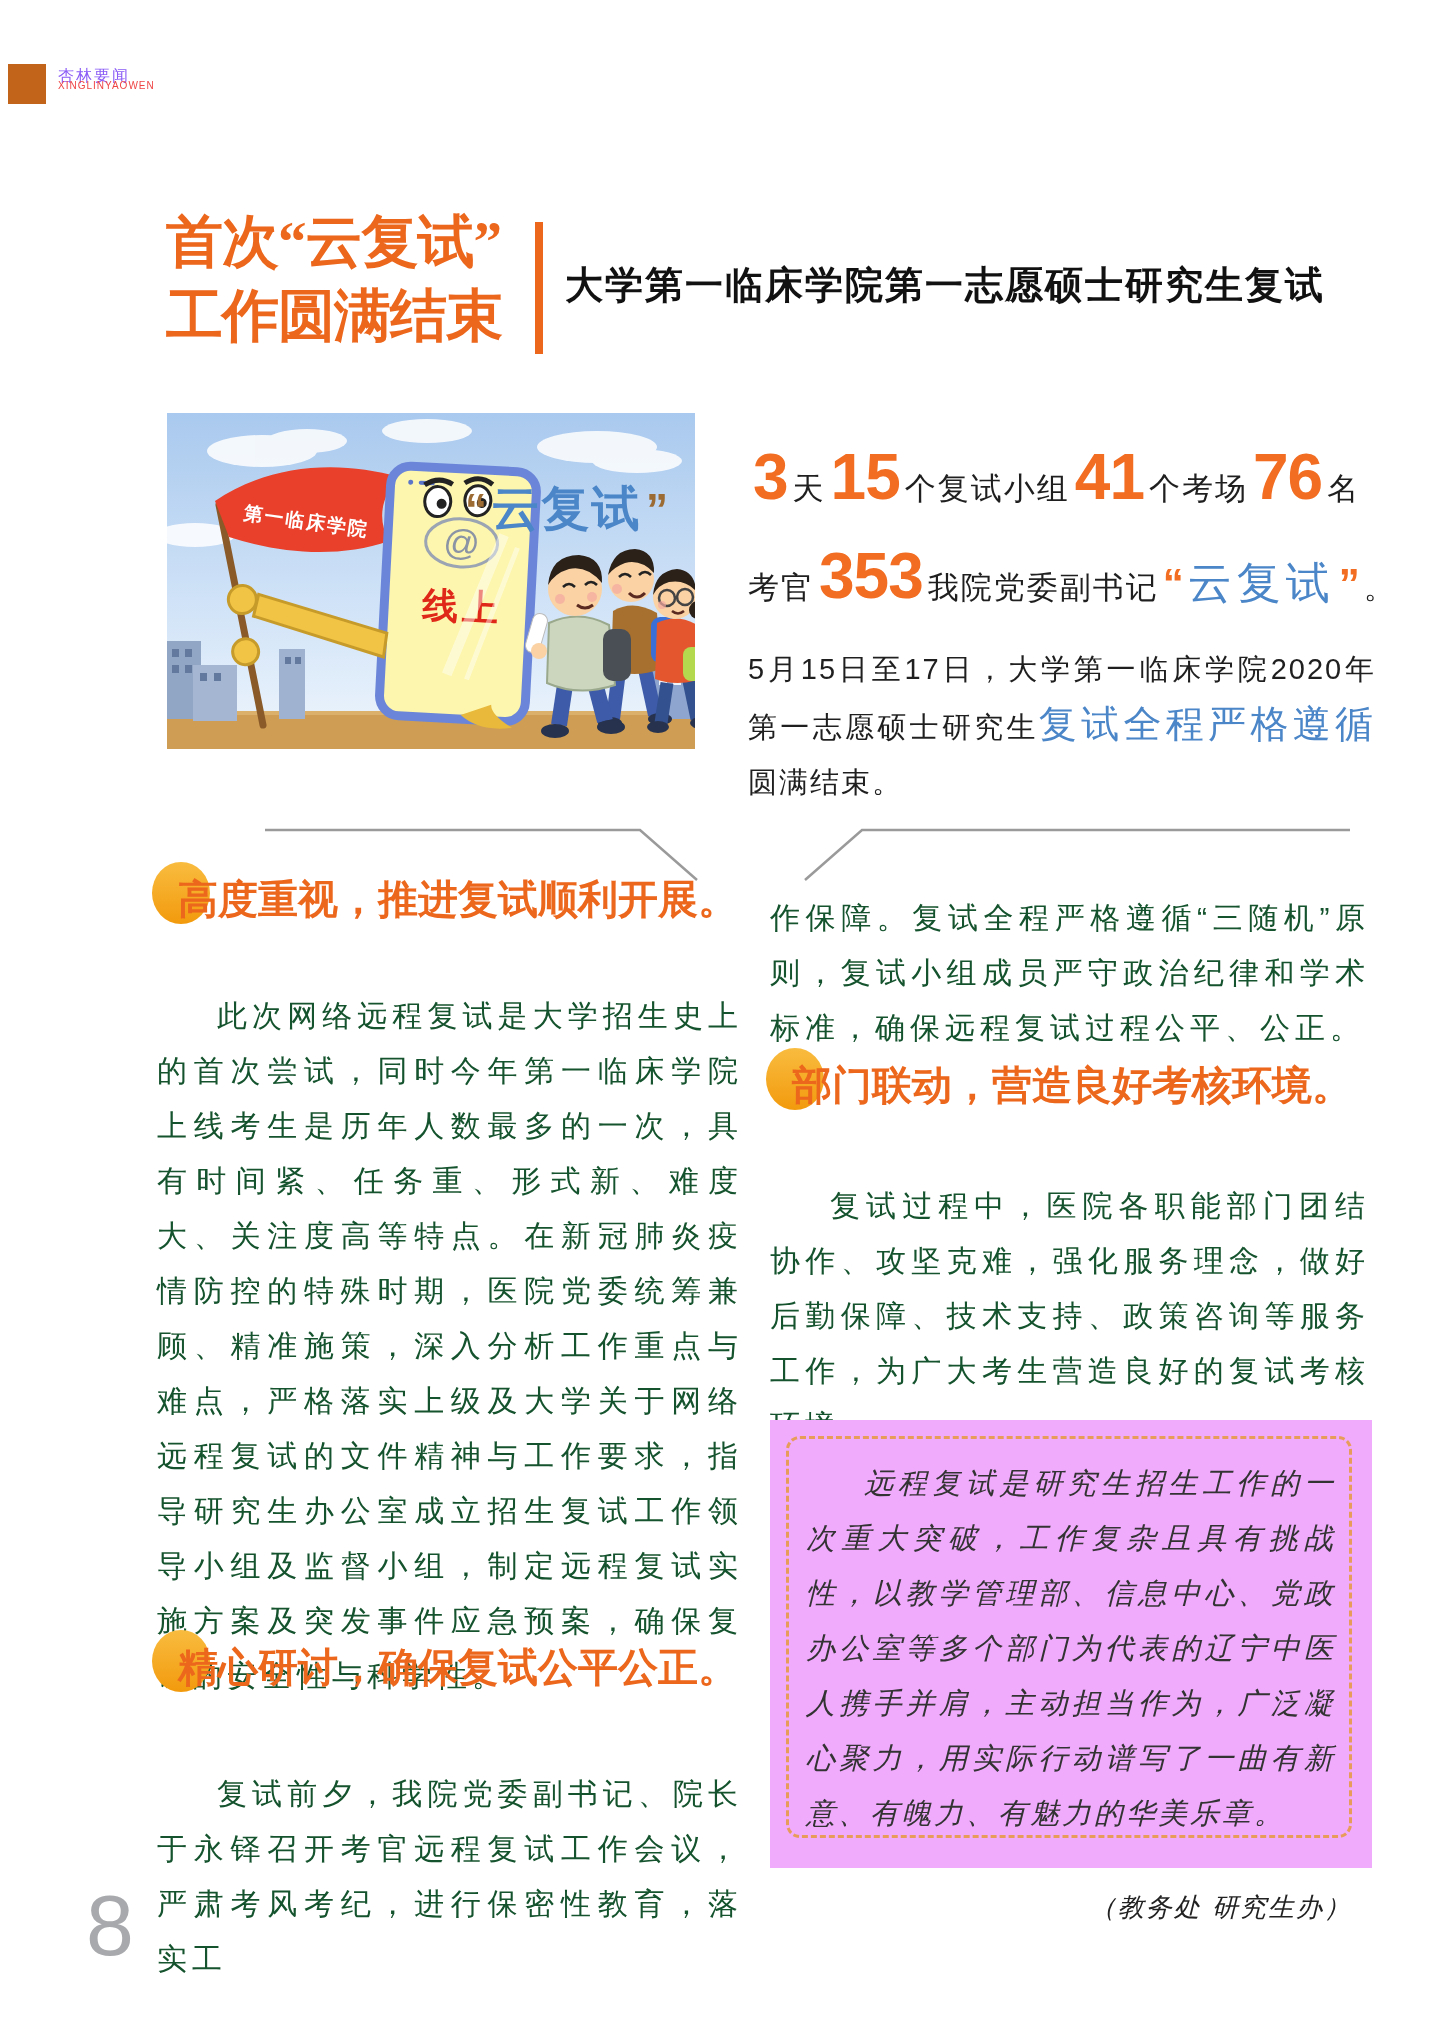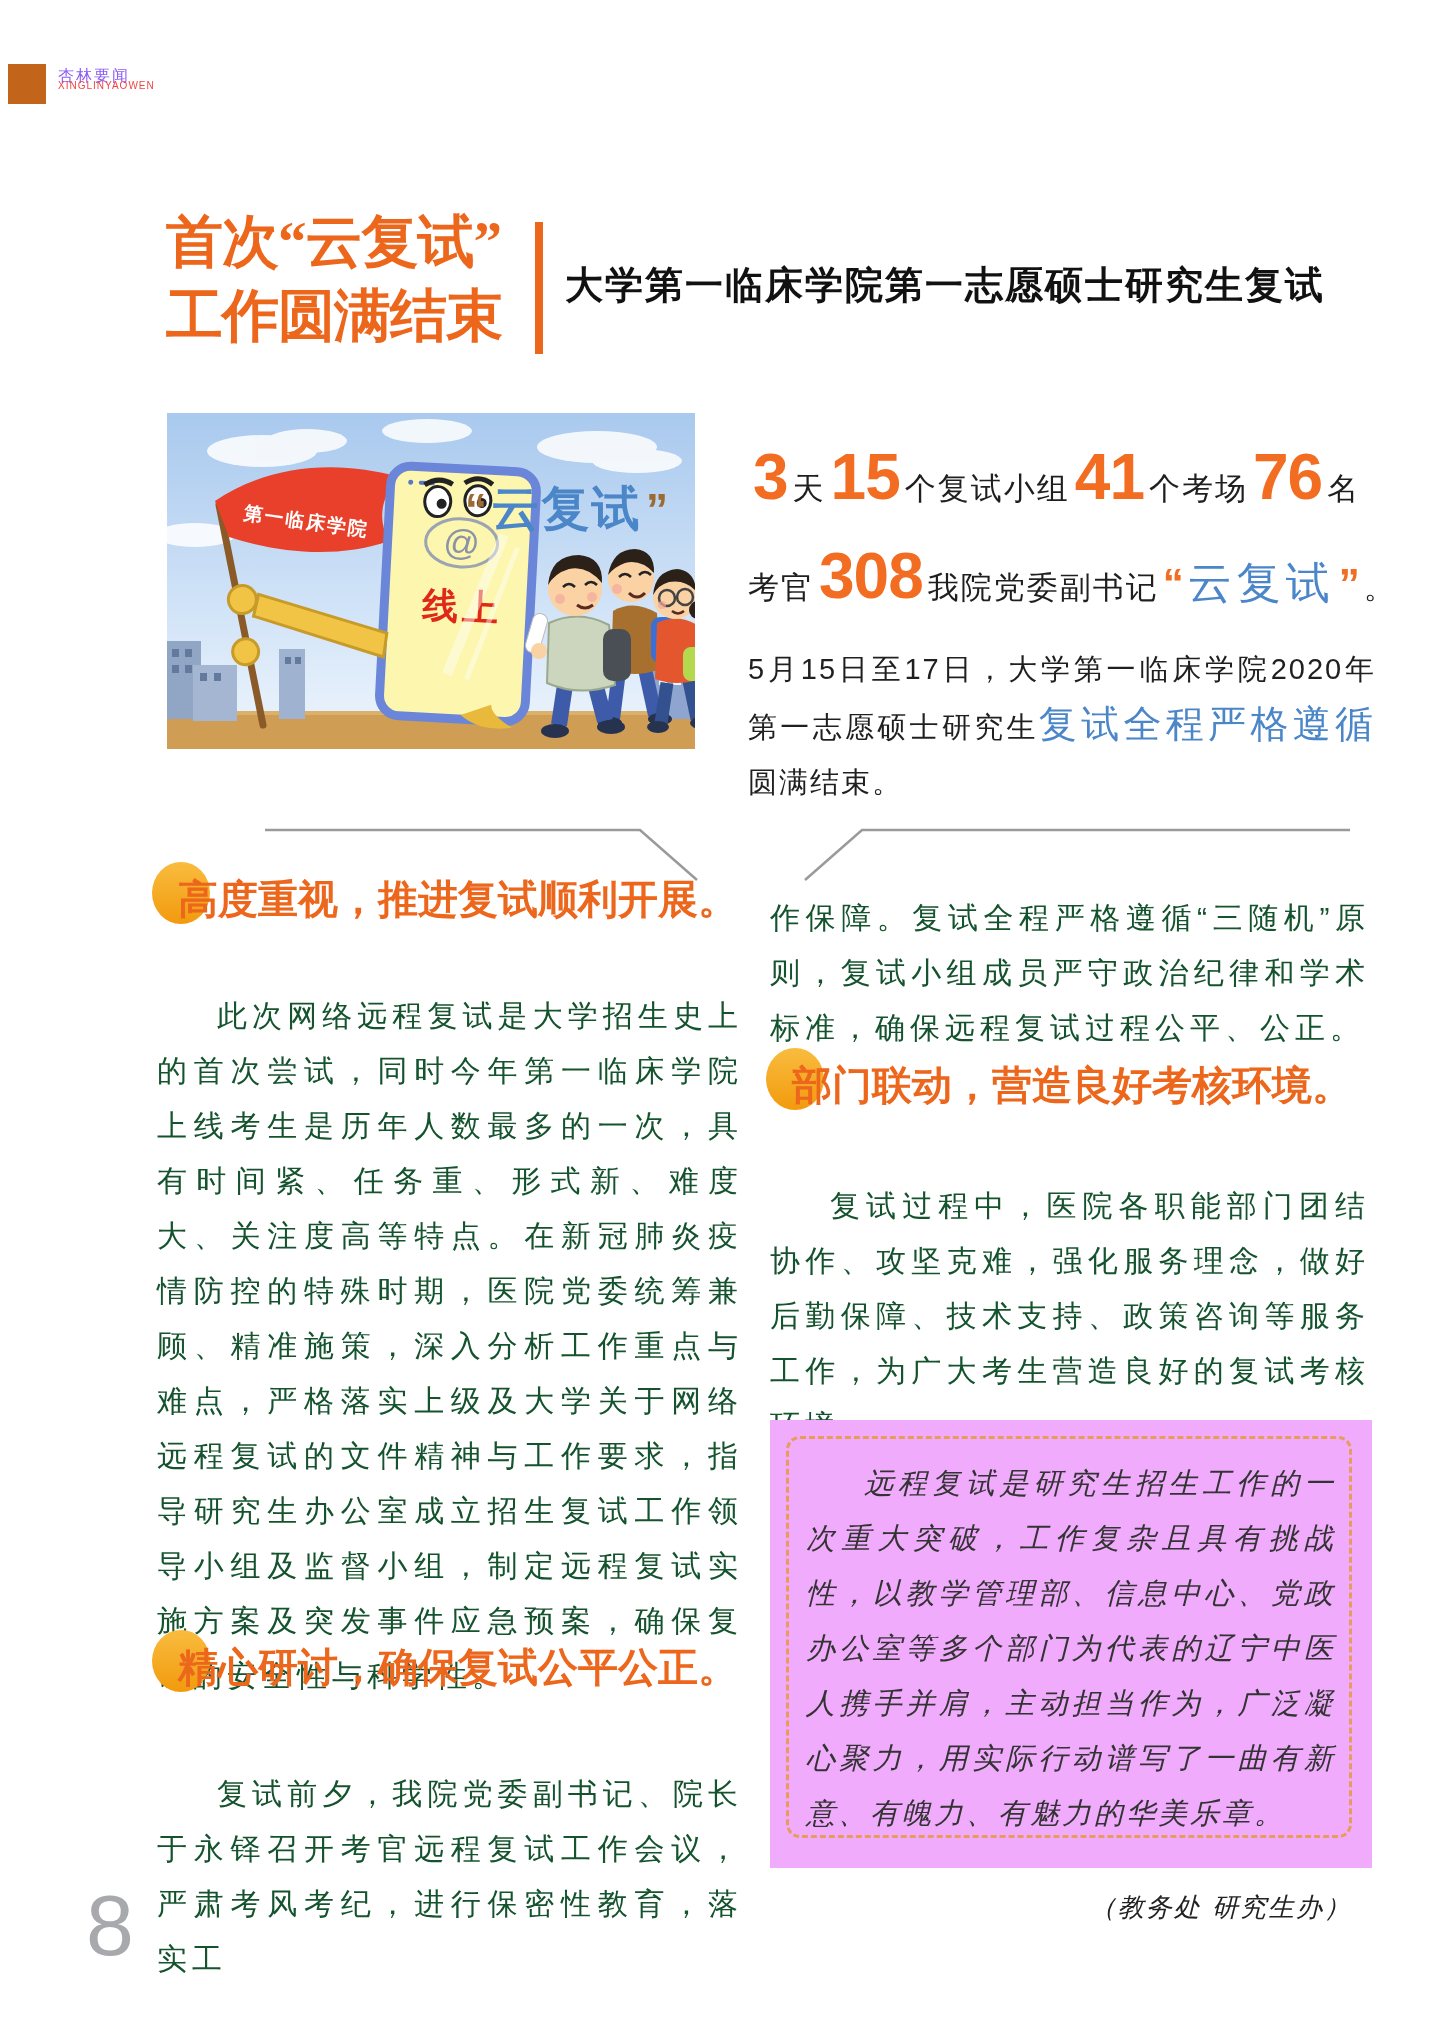--- a/index.html
+++ b/index.html
@@ -193,21 +193,21 @@
       <tspan font-size="48" fill="#4b86c8" letter-spacing="2">云复试</tspan>
       <tspan font-size="44" fill="#9c6a33">”</tspan>
     </text>
   </svg>
 
   <div class="stats">
     <div class="sline">
       <span class="num">3</span><span class="unit">天</span><span class="num">15</span><span class="unit">个复试小组</span><span class="num">41</span><span class="unit">个考场</span><span class="num">76</span><span class="unit">名</span>
     </div>
     <div class="sline">
-      <span class="unit">考官</span><span class="num">308</span><span class="unit">我院党委副书记</span><span class="bq">“</span><span class="bhl">云复试</span><span class="bq">”</span><span class="unit">。</span>
+      <span class="unit">考官</span><span class="num">353</span><span class="unit">我院党委副书记</span><span class="bq">“</span><span class="bhl">云复试</span><span class="bq">”</span><span class="unit">。</span>
     </div>
     <div class="stats-detail">
       <span>5月15日至17日，大学第一临床学院2020年第一志愿硕士研究生</span><span class="dhl">复试全程严格遵循</span><span>圆满结束。</span>
     </div>
   </div>
 
   <svg class="dividers" viewBox="0 0 1260 100">
     <polyline points="115,30 490,30 547,80" fill="none" stroke="#9a9a9a" stroke-width="2.5"></polyline>
     <polyline points="655,80 712,30 1200,30" fill="none" stroke="#9a9a9a" stroke-width="2.5"></polyline>
   </svg>

